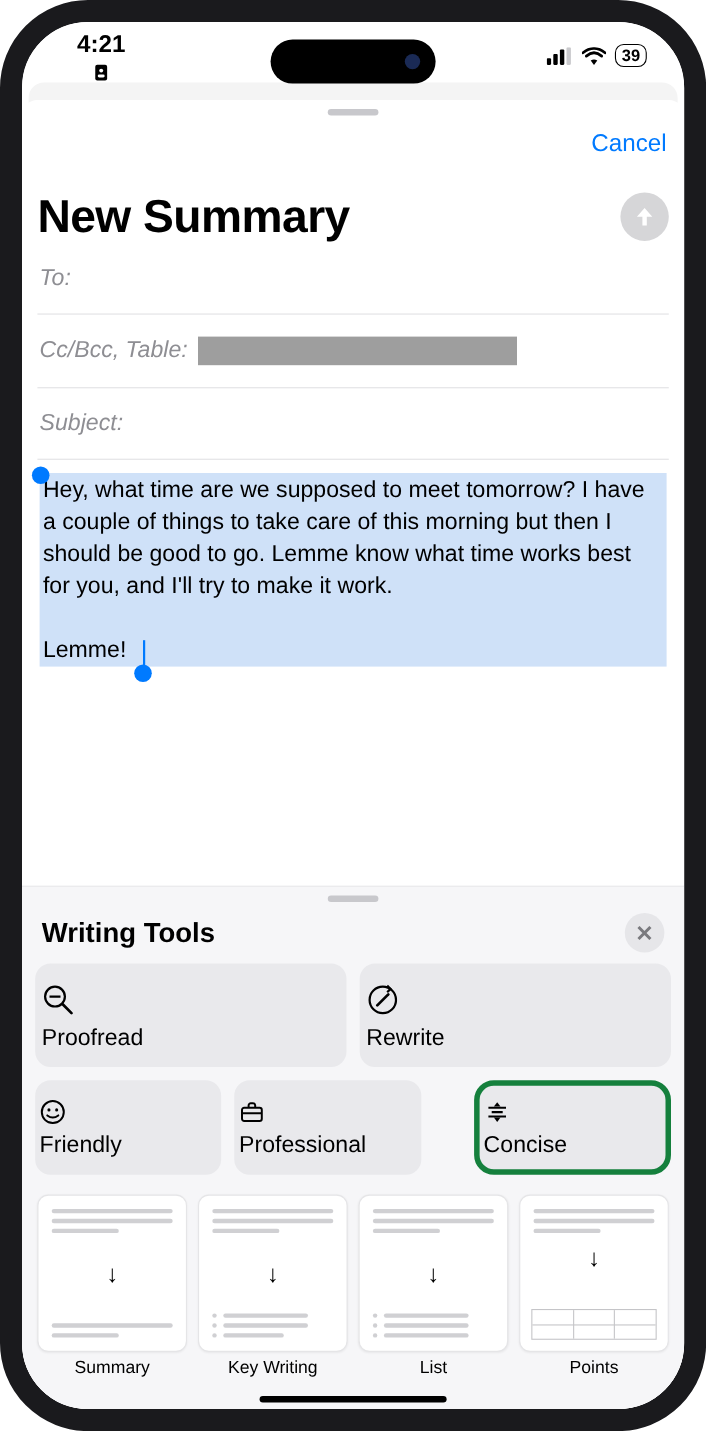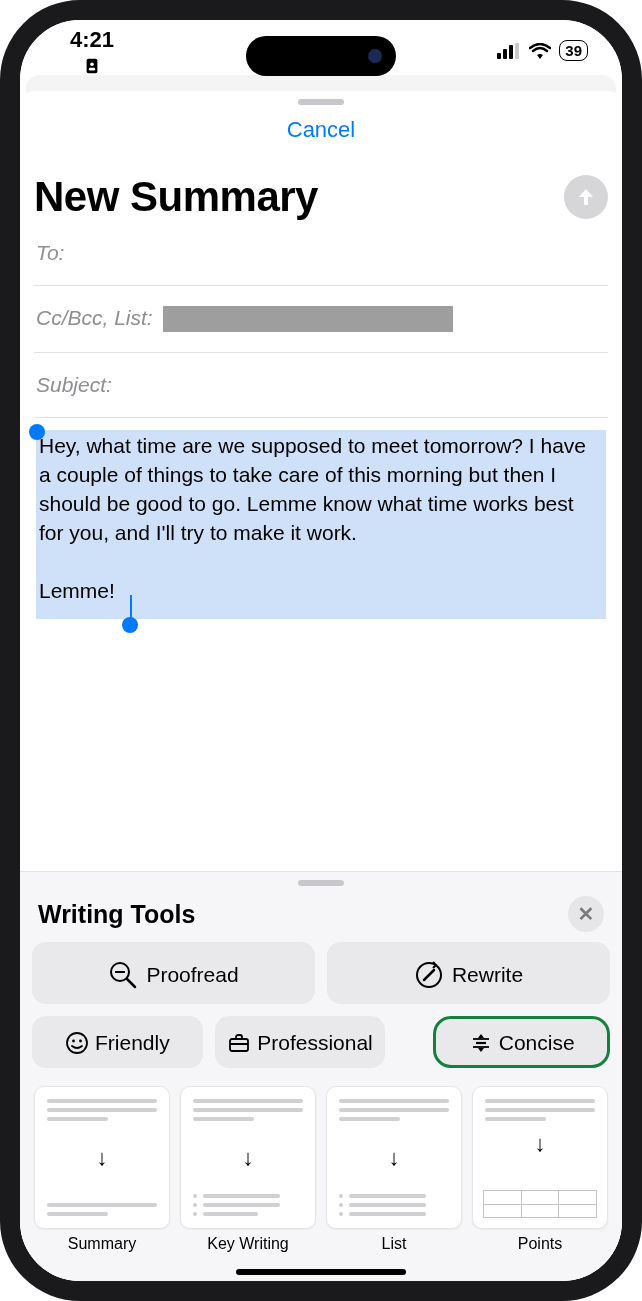--- a/index.html
+++ b/index.html
@@ -66,21 +66,21 @@
     margin-top: -6px;
     padding: 0 14px;
     position: relative;
     overflow: hidden;
   }
   .grabber {
     width: 46px; height: 6px; background: #c8c8cc; border-radius: 3px;
     margin: 8px auto 6px;
   }
   .compose-top {
-    display:flex; align-items:center; justify-content:center;
+    display:flex; align-items:center; justify-content:flex-end;
   }
   .cancel { color:#007aff; font-size: 22px; padding: 6px 2px; }
   .title-row {
     display:flex; align-items:center; justify-content:space-between;
     margin-top: 24px;
   }
   .title-row h1 { font-size: 42px; font-weight:800; letter-spacing:-0.5px;}
   .send-btn {
     width:44px; height:44px; border-radius:50%; background:#d6d6d8;
     display:flex; align-items:center; justify-content:center;
@@ -92,21 +92,21 @@
   .field .redacted {
     display:inline-block; width: 290px; height:26px; background:#9e9e9e;
     vertical-align: middle; margin-left:4px;
   }
   .body-area {
     position:relative; padding: 12px 2px 10px;
   }
   .selection {
     background:#cfe1f8;
     font-size:21px; line-height:1.38; color:#000;
-    padding: 2px 3px 13px 3px;
+    padding: 2px 3px 0 3px;
   }
   .sel-handle-top, .sel-handle-bot {
     position:absolute; width:16px; height:16px; background:#007aff; border-radius:50%;
   }
   .sel-handle-top { top:6px; left:-5px; }
   .sel-handle-bot { bottom:-4px; left:88px; }
   .cursor-line {
     position:absolute; bottom:8px; left:96px; width:2px; height:26px; background:#007aff;
   }
 
@@ -126,29 +126,29 @@
   .close-btn {
     width:36px; height:36px; border-radius:50%; background:#e6e6e9;
     display:flex; align-items:center; justify-content:center;
     color:#7a7a7e; font-size:20px; font-weight:700;
   }
   .wt-row {
     display:flex; gap:12px; margin-bottom:12px;
   }
   .wt-btn {
     flex:1; background:#e9e9ec; border-radius:14px;
-    display:flex; align-items:center; justify-content:center;
+    display:flex; flex-direction:column; align-items:flex-start; justify-content:center;
     gap:8px; padding:18px 6px 14px;
     font-size:21px;
   }
   .wt-btn.small { padding:12px 4px 10px; font-size:21px; gap:6px;}
   .wt-btn svg, .wt-btn .ico { width:30px; height:30px; }
   .wt-btn.small svg, .wt-btn.small .ico { width:24px; height:24px; }
   .highlighted {
-    border:3px solid #15803d; border-radius:18px;margin-left:36px;
+    border:5px solid #15803d; border-radius:18px;margin-left:36px;
   }
   .wt-cards {
     display:flex; gap:10px; padding:6px 2px 6px;
   }
   .wt-card {
     flex:1; display:flex; flex-direction:column; align-items:center; gap:6px;
     font-size:16px;
   }
   .card-box {
     width:100%; aspect-ratio: 1/1.05;
@@ -237,21 +237,21 @@
           <svg width="22" height="22" viewBox="0 0 22 22">
               <path d="M11 3 L18 11 L13 11 L13 19 L9 19 L9 11 L4 11 Z" fill="#fff"></path>
             </svg>
         </div>
       </div>
 
       <div class="field">
         <span>To:</span>
       </div>
       <div class="field">
-        <span>Cc/Bcc, List:</span>
+        <span>Cc/Bcc, Table:</span>
         <span class="redacted"></span>
       </div>
       <div class="field">
         <span>Subject:</span>
       </div>
 
       <div class="body-area">
         <div class="sel-handle-top"></div>
         <div class="selection">
           <span>Hey, what time are we supposed to meet tomorrow? I have a couple of things to take care of this morning but then I should be good to go. Lemme know what time works best for you, and I'll try to make it work.</span>

